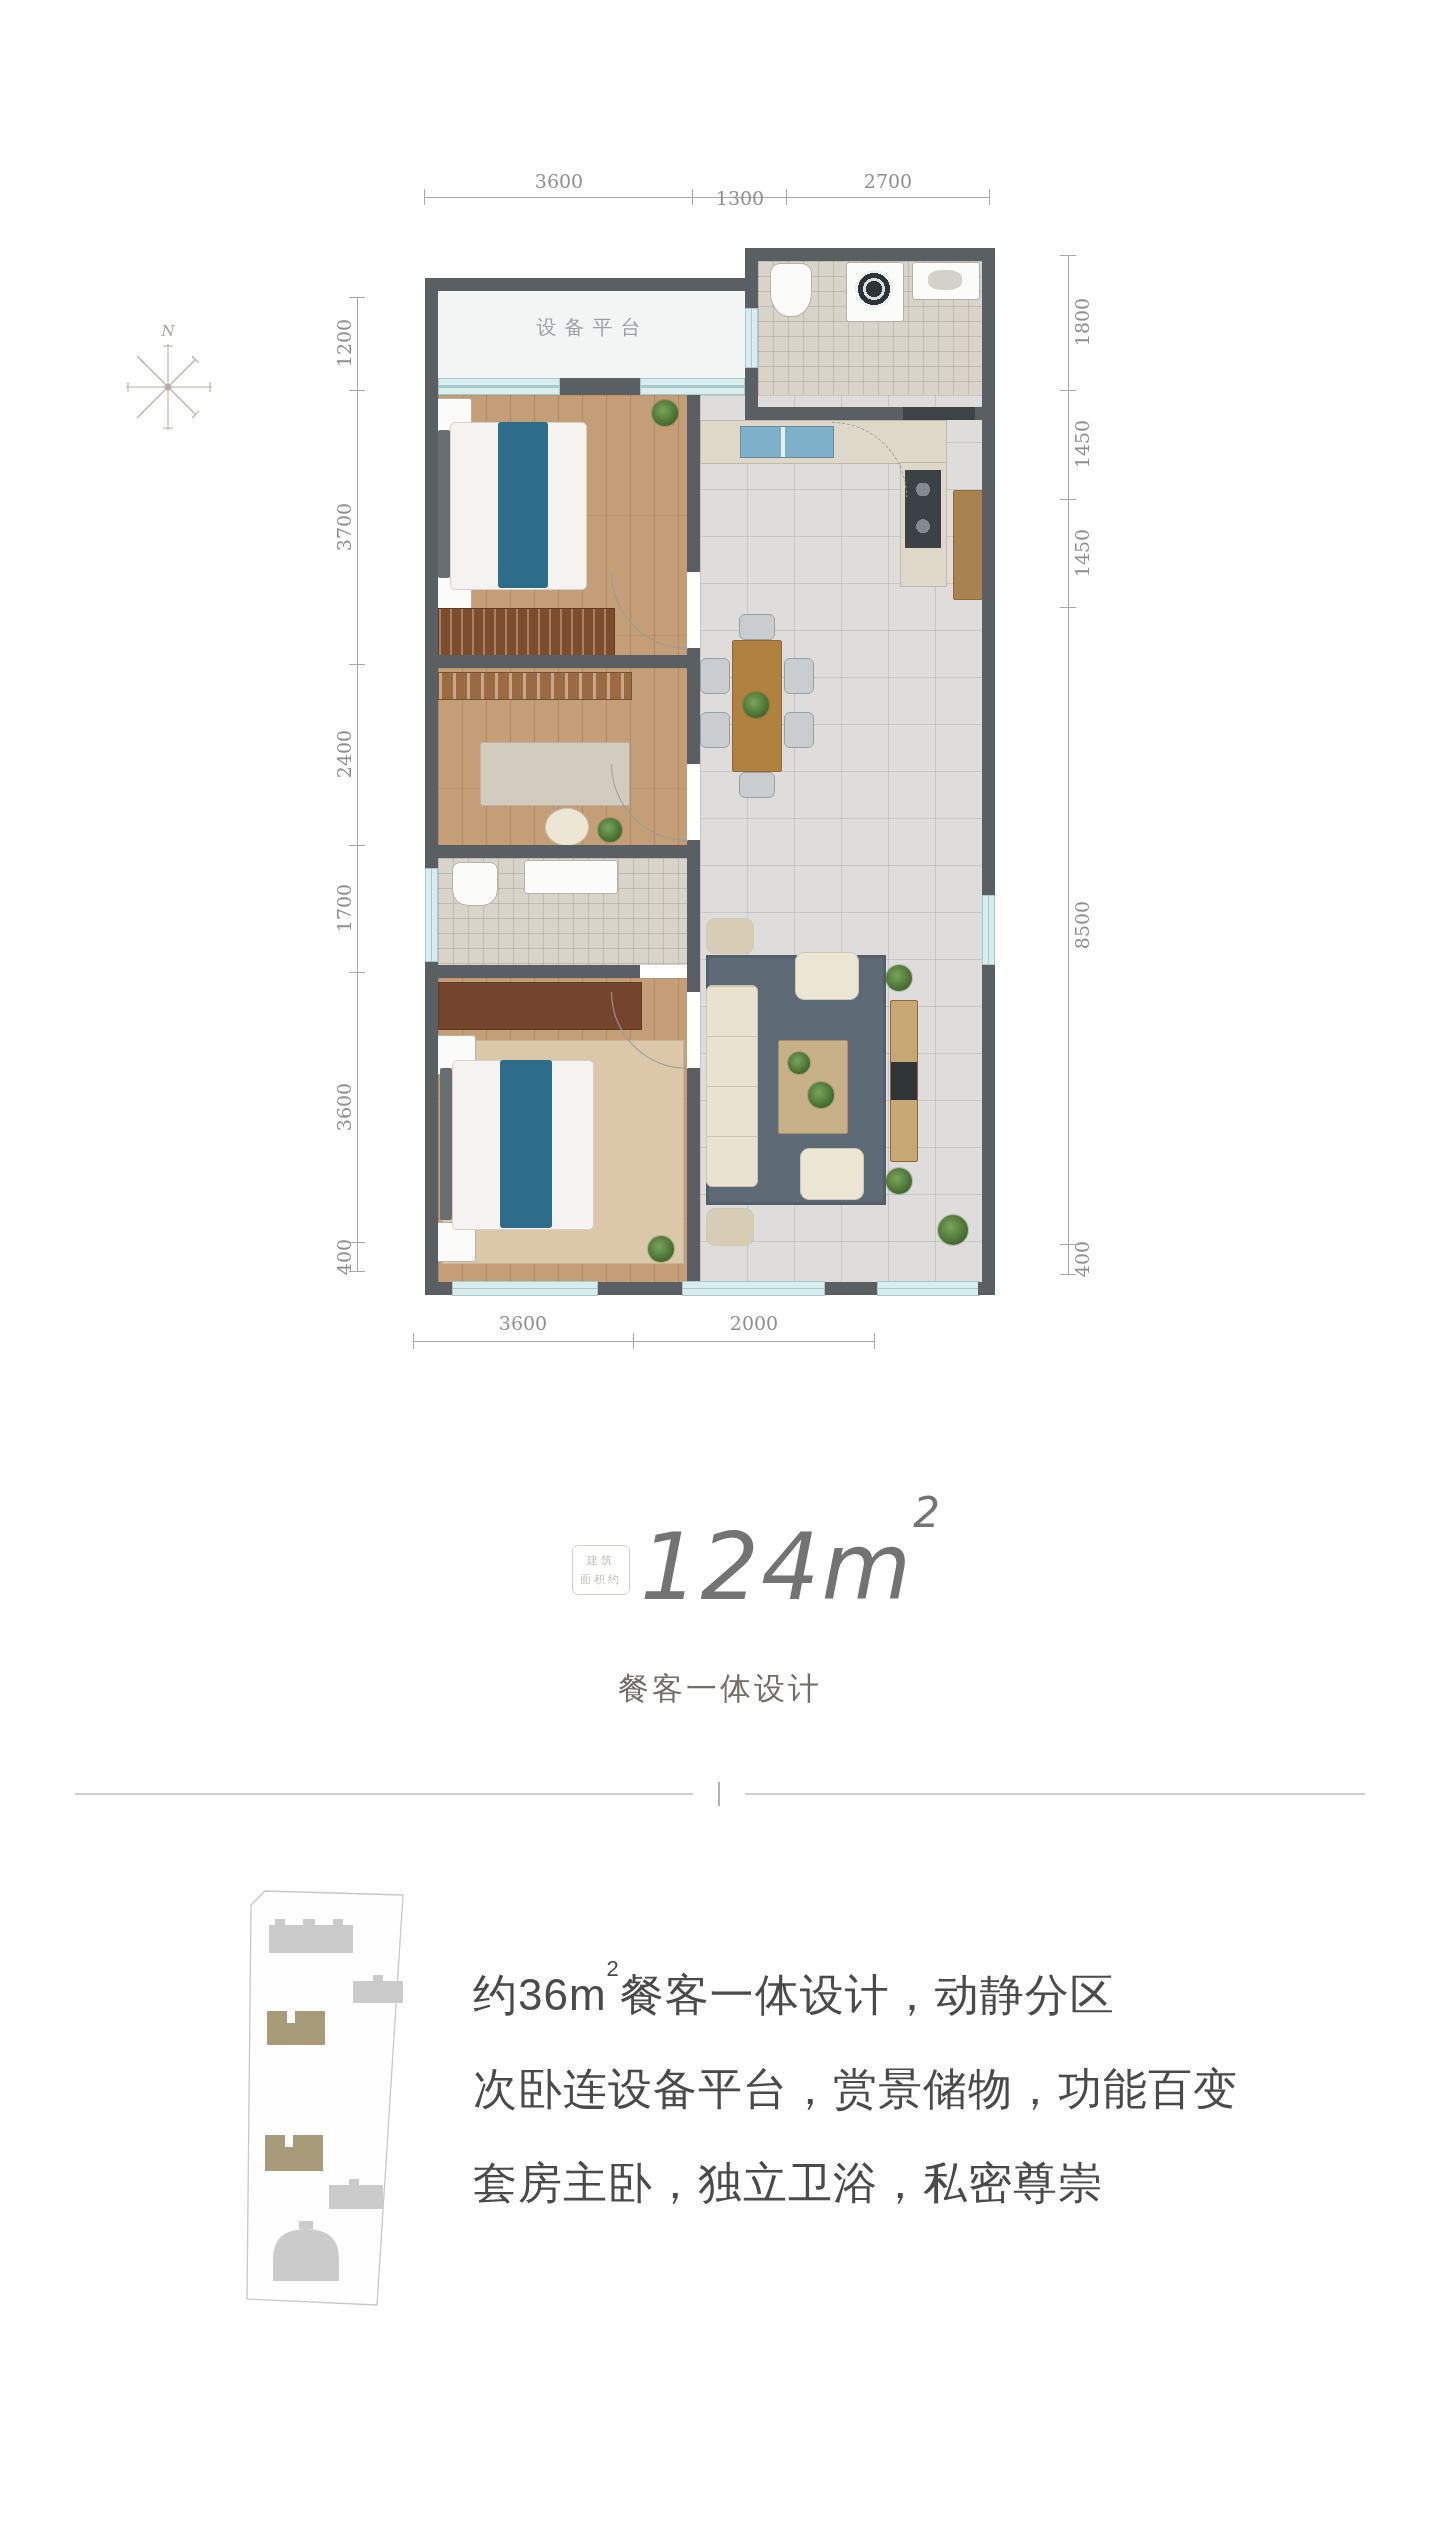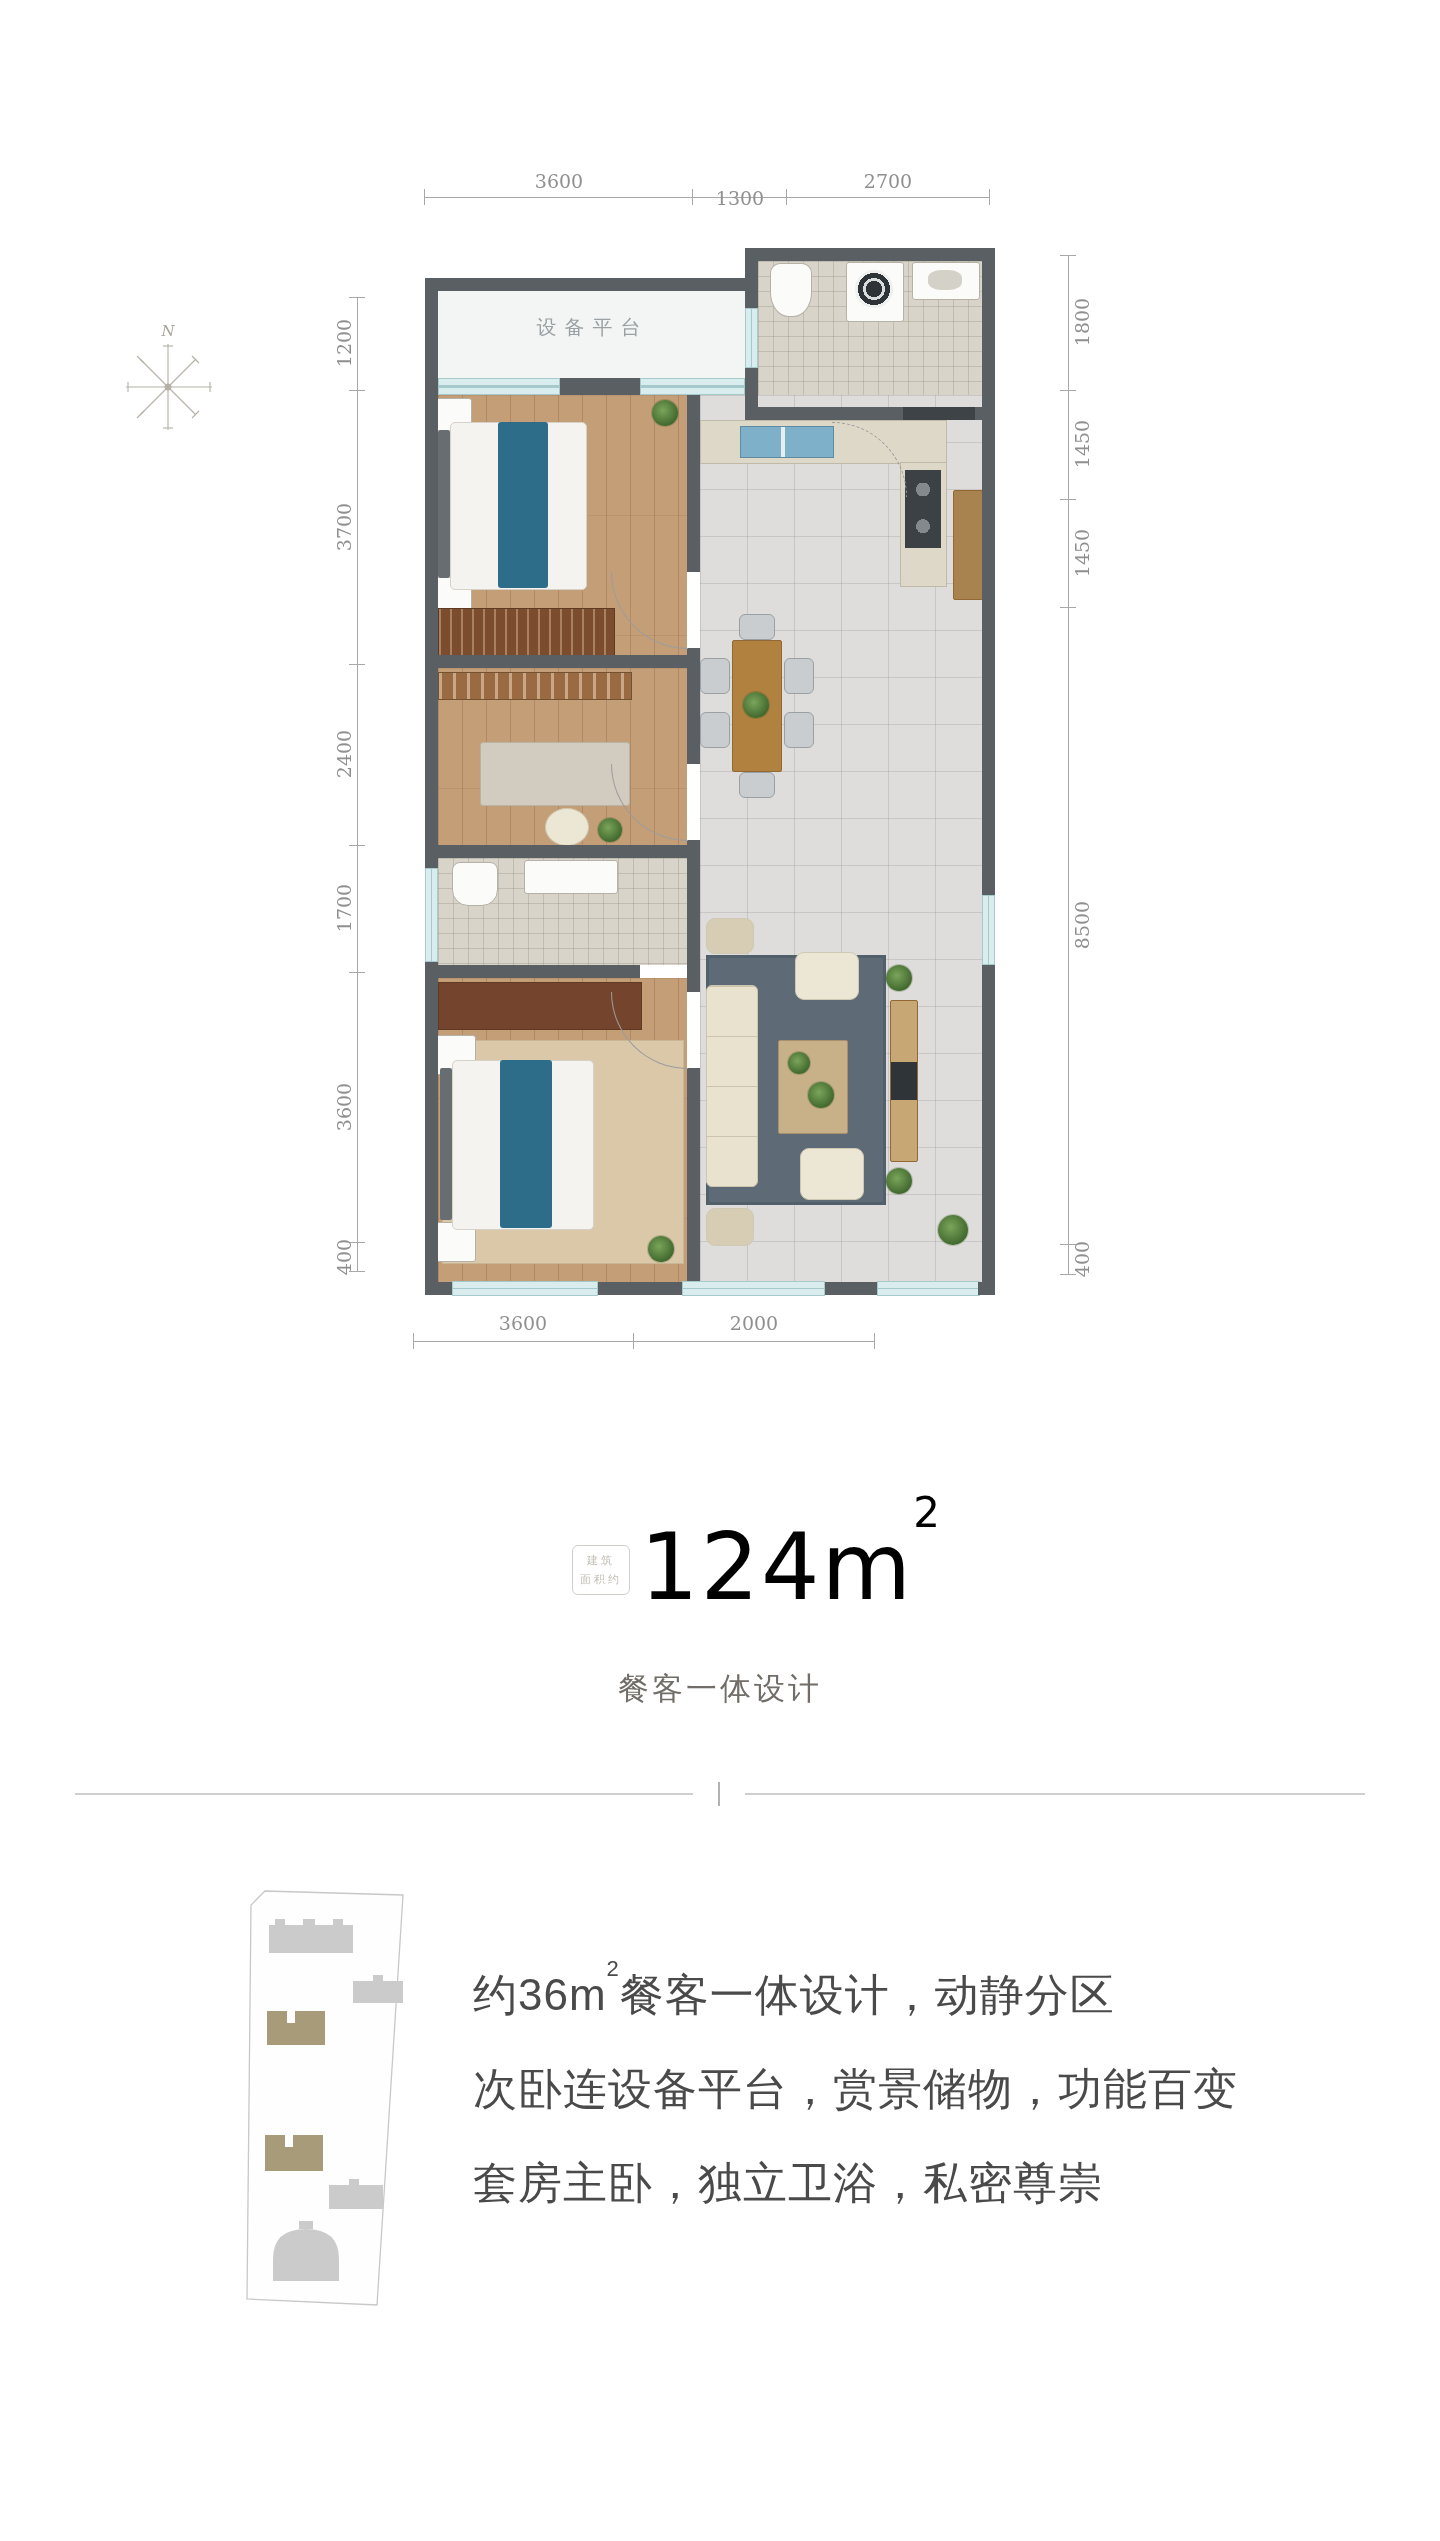--- a/index.html
+++ b/index.html
@@ -54,22 +54,22 @@
   .tick{position:absolute;background:#a8a8a8;}
   .dimlab{position:absolute;font-family:"DejaVu Serif","Liberation Serif",serif;
           font-size:19px;color:#8f8f8f;width:70px;text-align:center;}
   .dimlab-v{width:60px;transform:rotate(-90deg);}
   
   .roomlab{position:absolute;font-size:20px;letter-spacing:8px;color:#9ba1a3;text-align:center;}
   
   .stamp{position:absolute;left:572px;top:1545px;width:56px;height:48px;border:1px solid #d2cfc8;
          border-radius:6px;display:flex;flex-direction:column;justify-content:center;align-items:center;
          color:#c2beb5;font-size:11px;letter-spacing:3px;line-height:1.7;}
-  .area-number{position:absolute;left:640px;top:1522px;color:#000000;font-size:92px;line-height:1;
-         letter-spacing:2px;font-family:"DejaVu Sans",sans-serif;}
+  .area-number{position:absolute;left:640px;top:1522px;color:#737373;font-size:92px;line-height:1;
+         letter-spacing:2px;font-family:"DejaVu Sans",sans-serif;font-style:italic;}
   .asup{font-size:42px;position:relative;top:-40px;letter-spacing:0;}
   .subtitle{position:absolute;left:0;top:1668px;width:1440px;text-align:center;
          font-size:31px;color:#716d68;letter-spacing:3px;}
   
   .divseg{position:absolute;height:2px;background:#cfcfcf;}
   .divtick{position:absolute;width:2px;height:24px;background:#b2b2b2;}
   
   .feature{position:absolute;left:473px;font-size:44px;color:#4a4a4a;letter-spacing:1px;
            font-family:"Liberation Sans","DejaVu Sans",sans-serif;}
   .fsup{font-size:22px;position:relative;top:-18px;}

